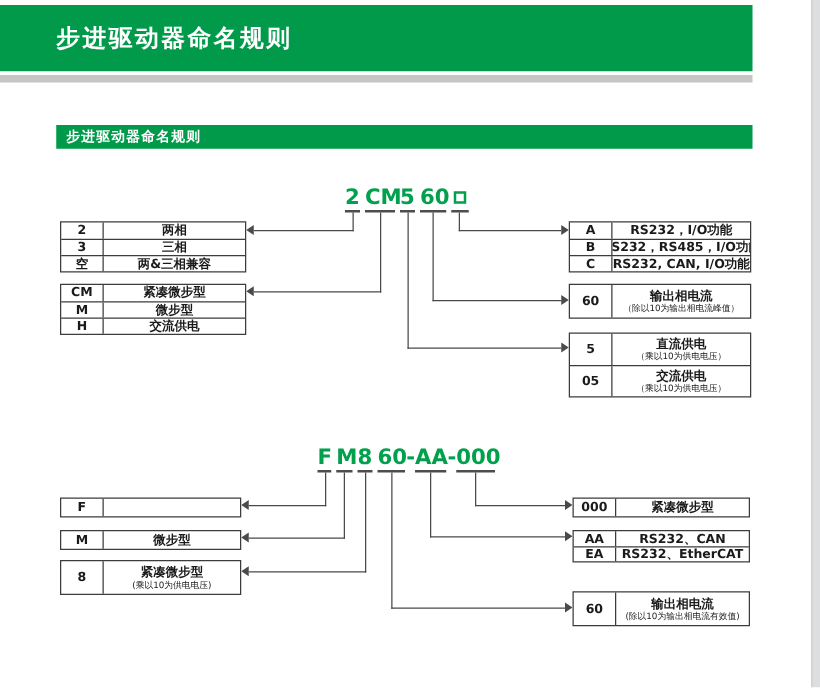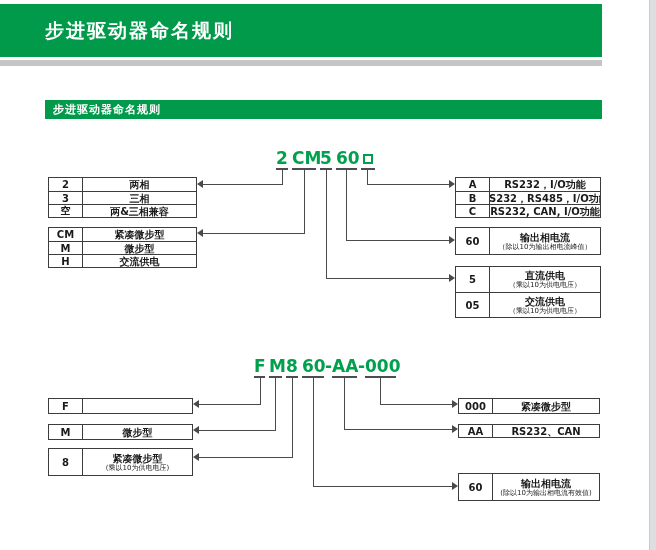--- a/index.html
+++ b/index.html
@@ -227,20 +227,26 @@
     </div>
   </div>
 
   <div class="tbl" style="left:458px;top:424px;width:142px">
     <div class="trow h12">
       <div class="k">AA</div>
       <div class="d">
           <span class="dm">RS232、CAN</span>
         </div>
     </div>
+    <div class="trow h12">
+      <div class="k">EA</div>
+      <div class="d">
+          <span class="dm">RS232、EtherCAT</span>
+        </div>
+    </div>
   </div>
 
   <div class="tbl" style="left:458px;top:473px;width:142px">
     <div class="trow h26">
       <div class="k">60</div>
       <div class="d">
         <span class="dm">输出相电流</span>
         <span class="dn">(除以10为输出相电流有效值)</span>
       </div>
     </div>

